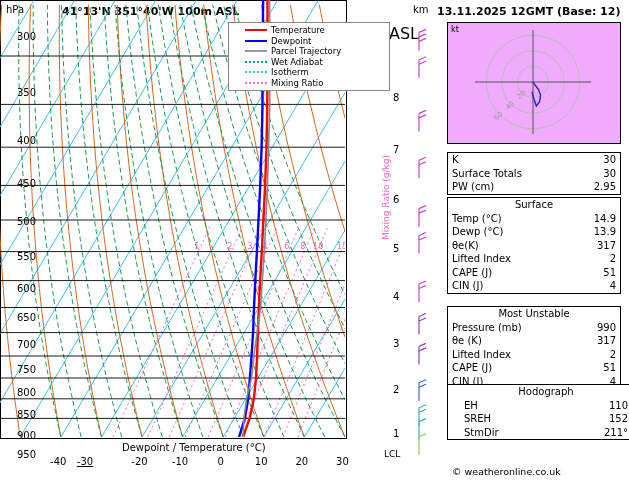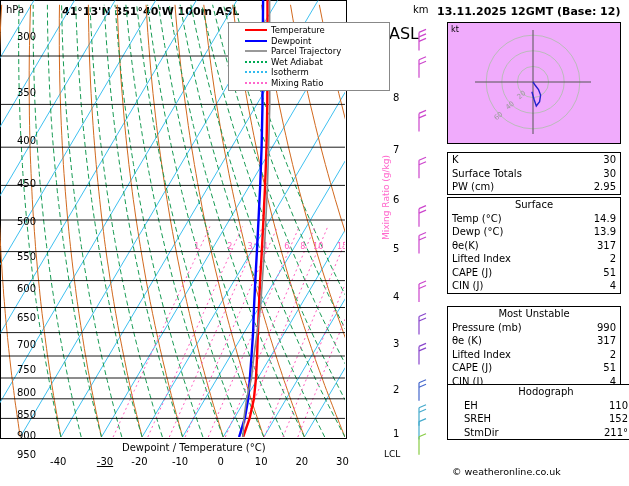--- a/index.html
+++ b/index.html
@@ -176,21 +176,21 @@
     <div class="ylab" style="top: 298.641px;">650</div>
     <div class="ylab" style="top: 325.539px;">700</div>
     <div class="ylab" style="top: 350.581px;">750</div>
     <div class="ylab" style="top: 374.007px;">800</div>
     <div class="ylab" style="top: 396.011px;">850</div>
     <div class="ylab" style="top: 416.758px;">900</div>
     <div class="ylab" style="top: 436.382px;">950</div>
   </div>
 <div id="xlabels">
     <div class="xlab" style="left: 58.2941px;">-40</div>
-    <div class="xlab" style="left: 105px; text-decoration: underline;">-30</div>
+    <div class="xlab" style="left: 85px; text-decoration: underline;">-30</div>
     <div class="xlab" style="left: 139.471px;">-20</div>
     <div class="xlab" style="left: 180.059px;">-10</div>
     <div class="xlab" style="left: 220.647px;">0</div>
     <div class="xlab" style="left: 261.235px;">10</div>
     <div class="xlab" style="left: 301.824px;">20</div>
     <div class="xlab" style="left: 342.412px;">30</div>
   </div>
 <div id="xaxis-title">Dewpoint / Temperature (°C)</div>
 <div id="kmlabels">
     <div class="kmlab" style="top: 410.354px; left: 8px;">1</div>

